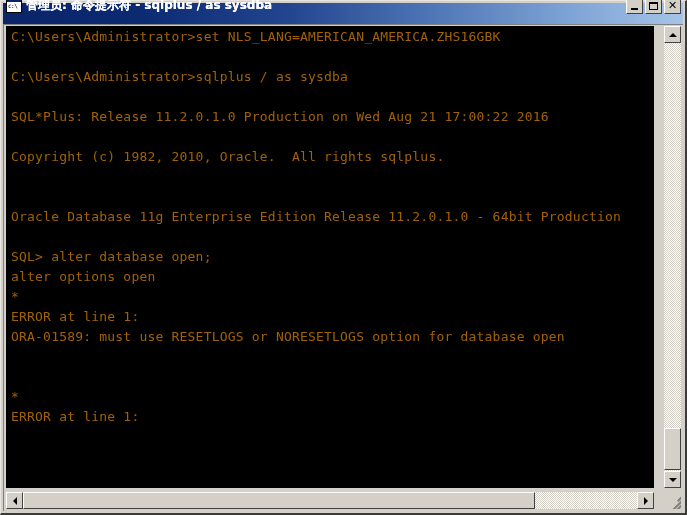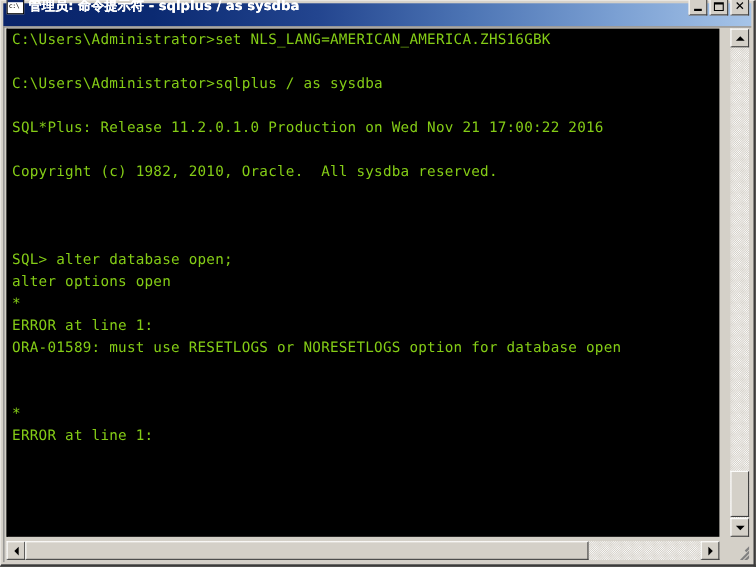--- a/index.html
+++ b/index.html
@@ -166,21 +166,21 @@
     position: absolute;
     left: 4px;
     top: 1px;
     right: 0;
   }
   .line {
     font-family: "DejaVu Sans Mono", monospace;
     font-size: 13px;
     line-height: 20px;
     height: 20px;
-    color: #84cc16;
+    color: #a16207;
     white-space: pre;
     letter-spacing: 0.2px;
   }
 
   
   .vscroll {
     position: absolute;
     top: 1px;
     right: 2px;
     width: 17px;
@@ -291,25 +291,26 @@
     </div>
 
     <div class="client">
 
       <div class="terminal">
         <div class="term-lines" id="term-lines">
             <div class="line">C:\Users\Administrator&gt;set NLS_LANG=AMERICAN_AMERICA.ZHS16GBK</div>
             <div class="line"></div>
             <div class="line">C:\Users\Administrator&gt;sqlplus / as sysdba</div>
             <div class="line"></div>
-            <div class="line">SQL*Plus: Release 11.2.0.1.0 Production on Wed Nov 21 17:00:22 2016</div>
-            <div class="line"></div>
-            <div class="line">Copyright (c) 1982, 2010, Oracle.  All sysdba reserved.</div>
-            <div class="line"></div>
-            <div class="line"></div>
+            <div class="line">SQL*Plus: Release 11.2.0.1.0 Production on Wed Aug 21 17:00:22 2016</div>
+            <div class="line"></div>
+            <div class="line">Copyright (c) 1982, 2010, Oracle.  All rights sqlplus.</div>
+            <div class="line"></div>
+            <div class="line"></div>
+            <div class="line">Oracle Database 11g Enterprise Edition Release 11.2.0.1.0 - 64bit Production</div>
             <div class="line"></div>
             <div class="line">SQL&gt; alter database open;</div>
             <div class="line">alter options open</div>
             <div class="line">*</div>
             <div class="line">ERROR at line 1:</div>
             <div class="line">ORA-01589: must use RESETLOGS or NORESETLOGS option for database open</div>
             <div class="line"></div>
             <div class="line"></div>
             <div class="line">*</div>
             <div class="line">ERROR at line 1:</div>

